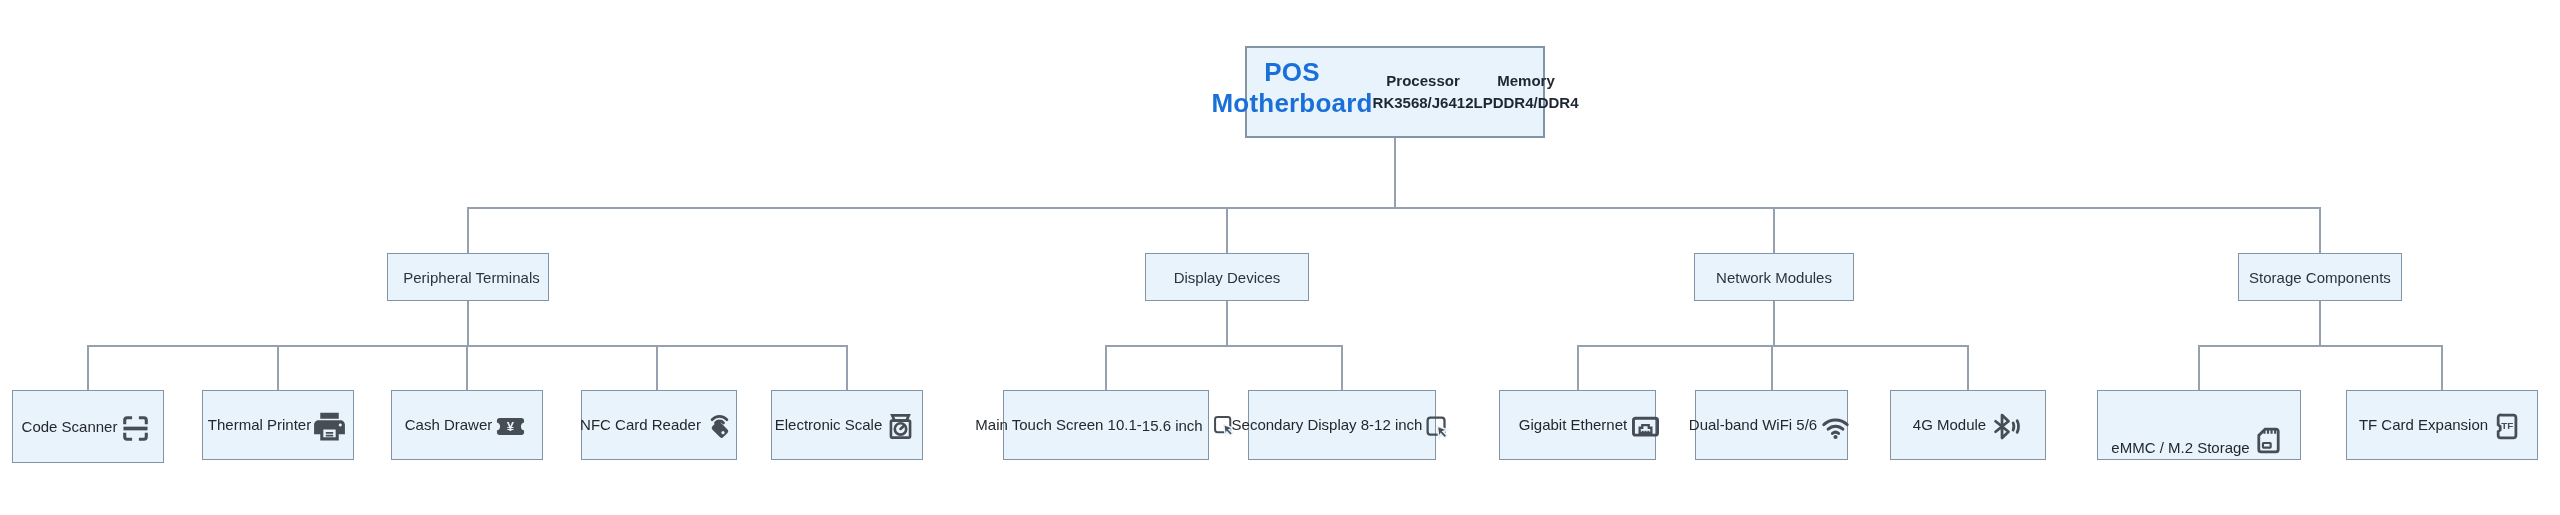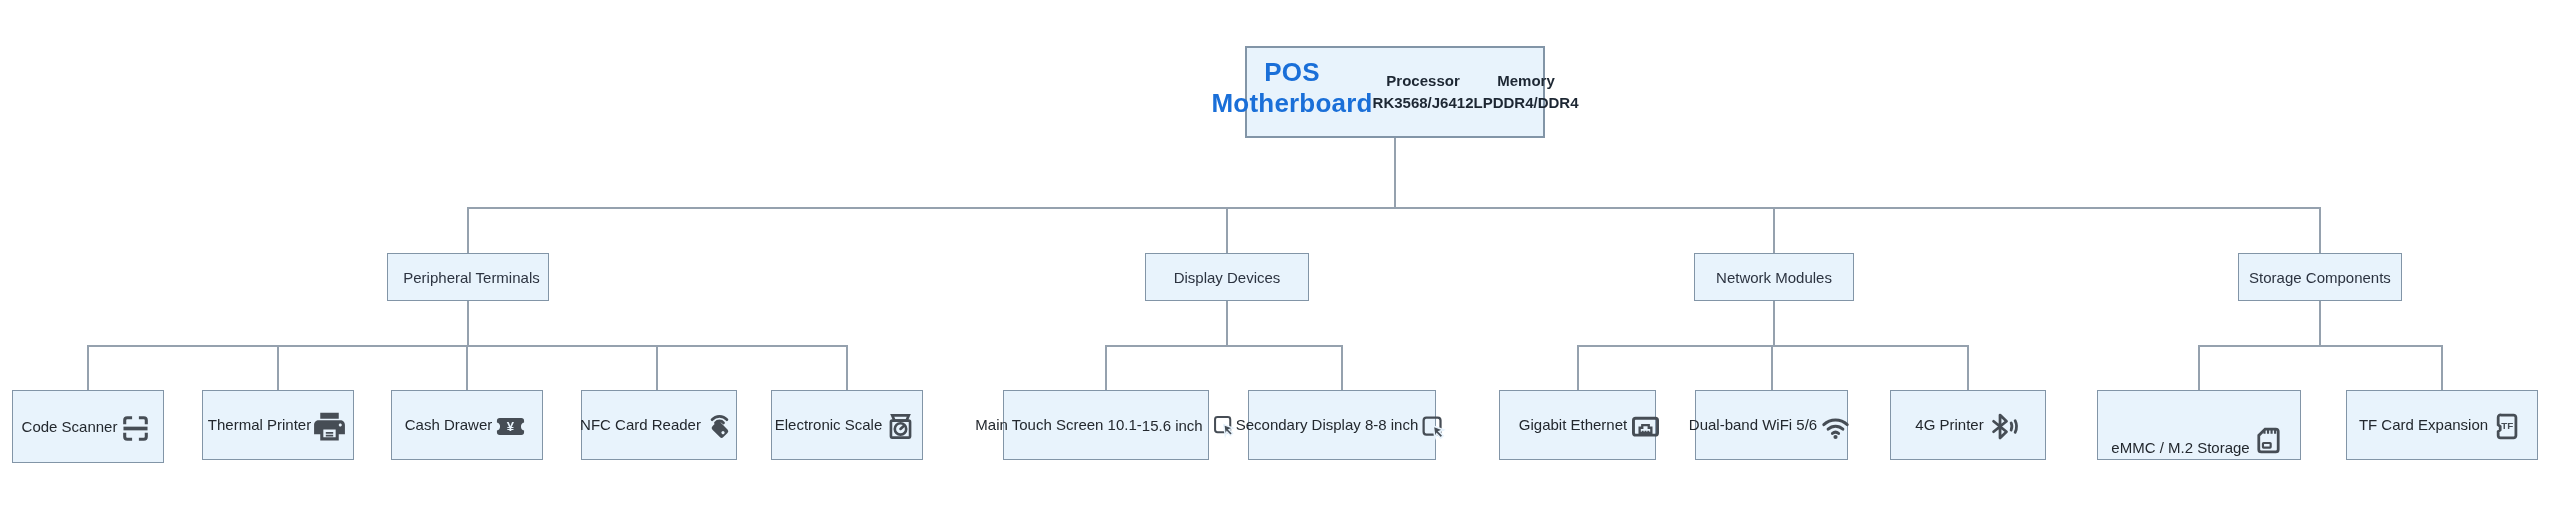--- a/index.html
+++ b/index.html
@@ -107,21 +107,21 @@
     <div class="line" style="left: 1105px; top: 346px; width: 2px; height: 44px;"></div>
     <div class="line" style="left: 1341px; top: 346px; width: 2px; height: 44px;"></div>
     <div class="node leaf-node" style="left: 1003px; top: 390px; width: 206px; height: 70px;">
       <div class="leaf-label"><span>Main Touch Screen 10.1-</span></div>
       <div class="leaf-label"><span>15.6 inch</span><span class="icon-inline"><svg viewBox="0 0 24 24">
             <rect x="4.5" y="4.5" width="13.5" height="13.5" rx="2.2" fill="none" stroke="currentColor" stroke-width="1.8"></rect>
             <path d="M12.2 11.2l8.2 3.1-3.5 1.4 3.2 3.2-1.9 1.9-3.2-3.2-1.4 3.5z" fill="currentColor" stroke="#e8f3fc" stroke-width="1.3"></path>
           </svg></span></div>
     </div>
     <div class="node leaf-node" style="left: 1248px; top: 390px; width: 188px; height: 70px;">
-      <div class="leaf-label"><span>Secondary Display 8-8 inch</span></div>
+      <div class="leaf-label"><span>Secondary Display 8-12 inch</span></div>
       <div class="leaf-icon icon-solo"><svg viewBox="0 0 24 24">
           <rect x="4.5" y="4.5" width="13.5" height="13.5" rx="2.2" fill="none" stroke="currentColor" stroke-width="1.8"></rect>
           <path d="M12.2 11.2l8.2 3.1-3.5 1.4 3.2 3.2-1.9 1.9-3.2-3.2-1.4 3.5z" fill="currentColor" stroke="#e8f3fc" stroke-width="1.3"></path>
         </svg></div>
     </div>
     <div class="node group-node" style="left: 1694px; top: 253px; width: 160px; height: 48px;">
       <span class="group-label">Network Modules</span>
     </div>
     <div class="line" style="left: 1773px; top: 301px; width: 2px; height: 45px;"></div>
     <div class="line" style="left: 1576.5px; top: 345px; width: 392.5px; height: 2px;"></div>
@@ -143,21 +143,21 @@
       <div class="leaf-icon"><svg viewBox="0 0 24 24">
           <g fill="none" stroke="currentColor" stroke-width="1.9" stroke-linecap="round">
             <path d="M4.4 10.8a11 11 0 0 1 15.2 0"></path>
             <path d="M7.2 13.7a7 7 0 0 1 9.6 0"></path>
             <path d="M10 16.5a3.1 3.1 0 0 1 4 0"></path>
           </g>
           <circle cx="12" cy="18.8" r="1.35" fill="currentColor"></circle>
         </svg></div>
     </div>
     <div class="node leaf-node" style="left: 1890px; top: 390px; width: 156px; height: 70px;">
-      <div class="leaf-label"><span>4G Printer</span></div>
+      <div class="leaf-label"><span>4G Module</span></div>
       <div class="leaf-icon"><svg viewBox="0 0 24 24">
           <g fill="none" stroke="currentColor" stroke-width="1.8" stroke-linejoin="round" stroke-linecap="round">
             <path d="M6.2 8.6l8.4 6.8-4.2 4V4.6l4.2 4-8.4 6.8"></path>
             <path d="M17.6 9.7a5.4 5.4 0 0 1 0 4.6"></path>
             <path d="M20.2 8.2a8.6 8.6 0 0 1 0 7.6"></path>
           </g>
         </svg></div>
     </div>
     <div class="node group-node" style="left: 2238px; top: 253px; width: 164px; height: 48px;">
       <span class="group-label">Storage Components</span>

